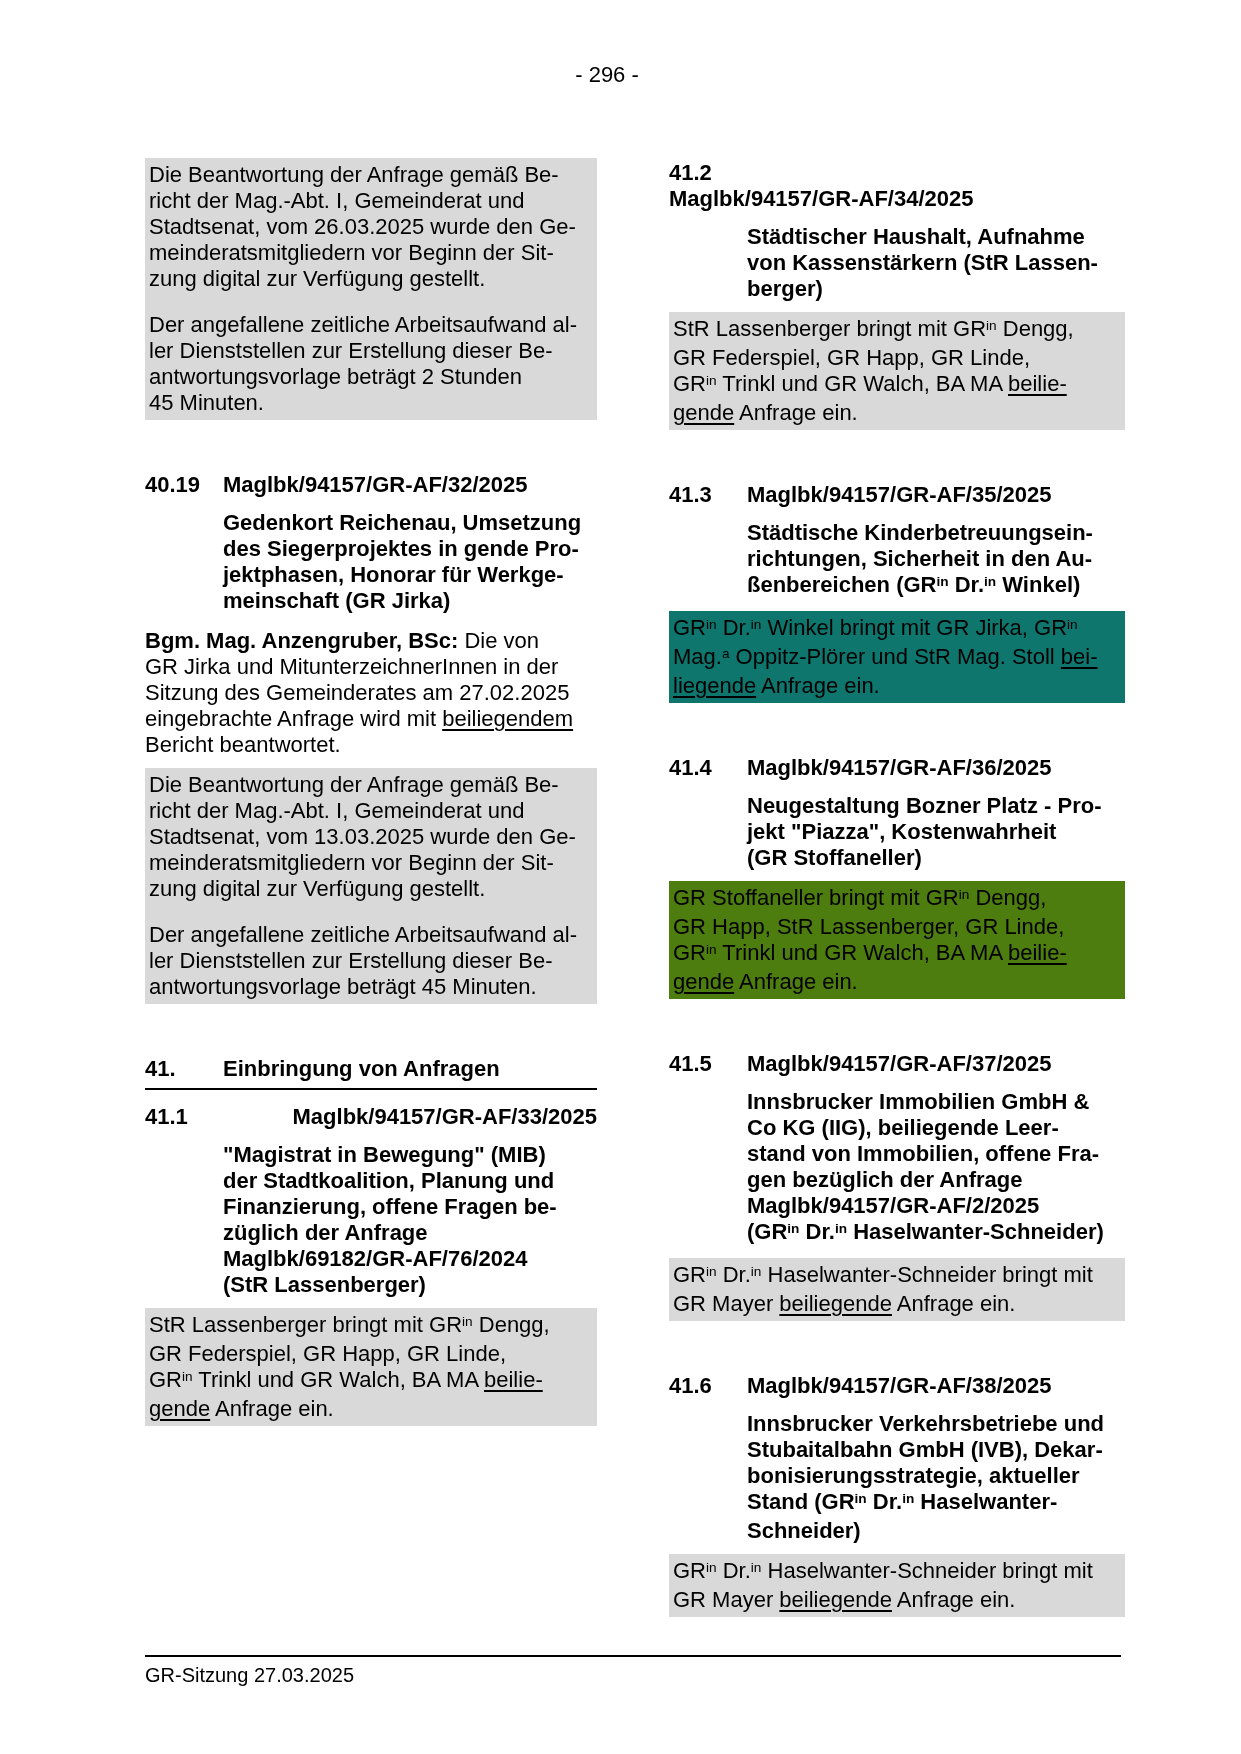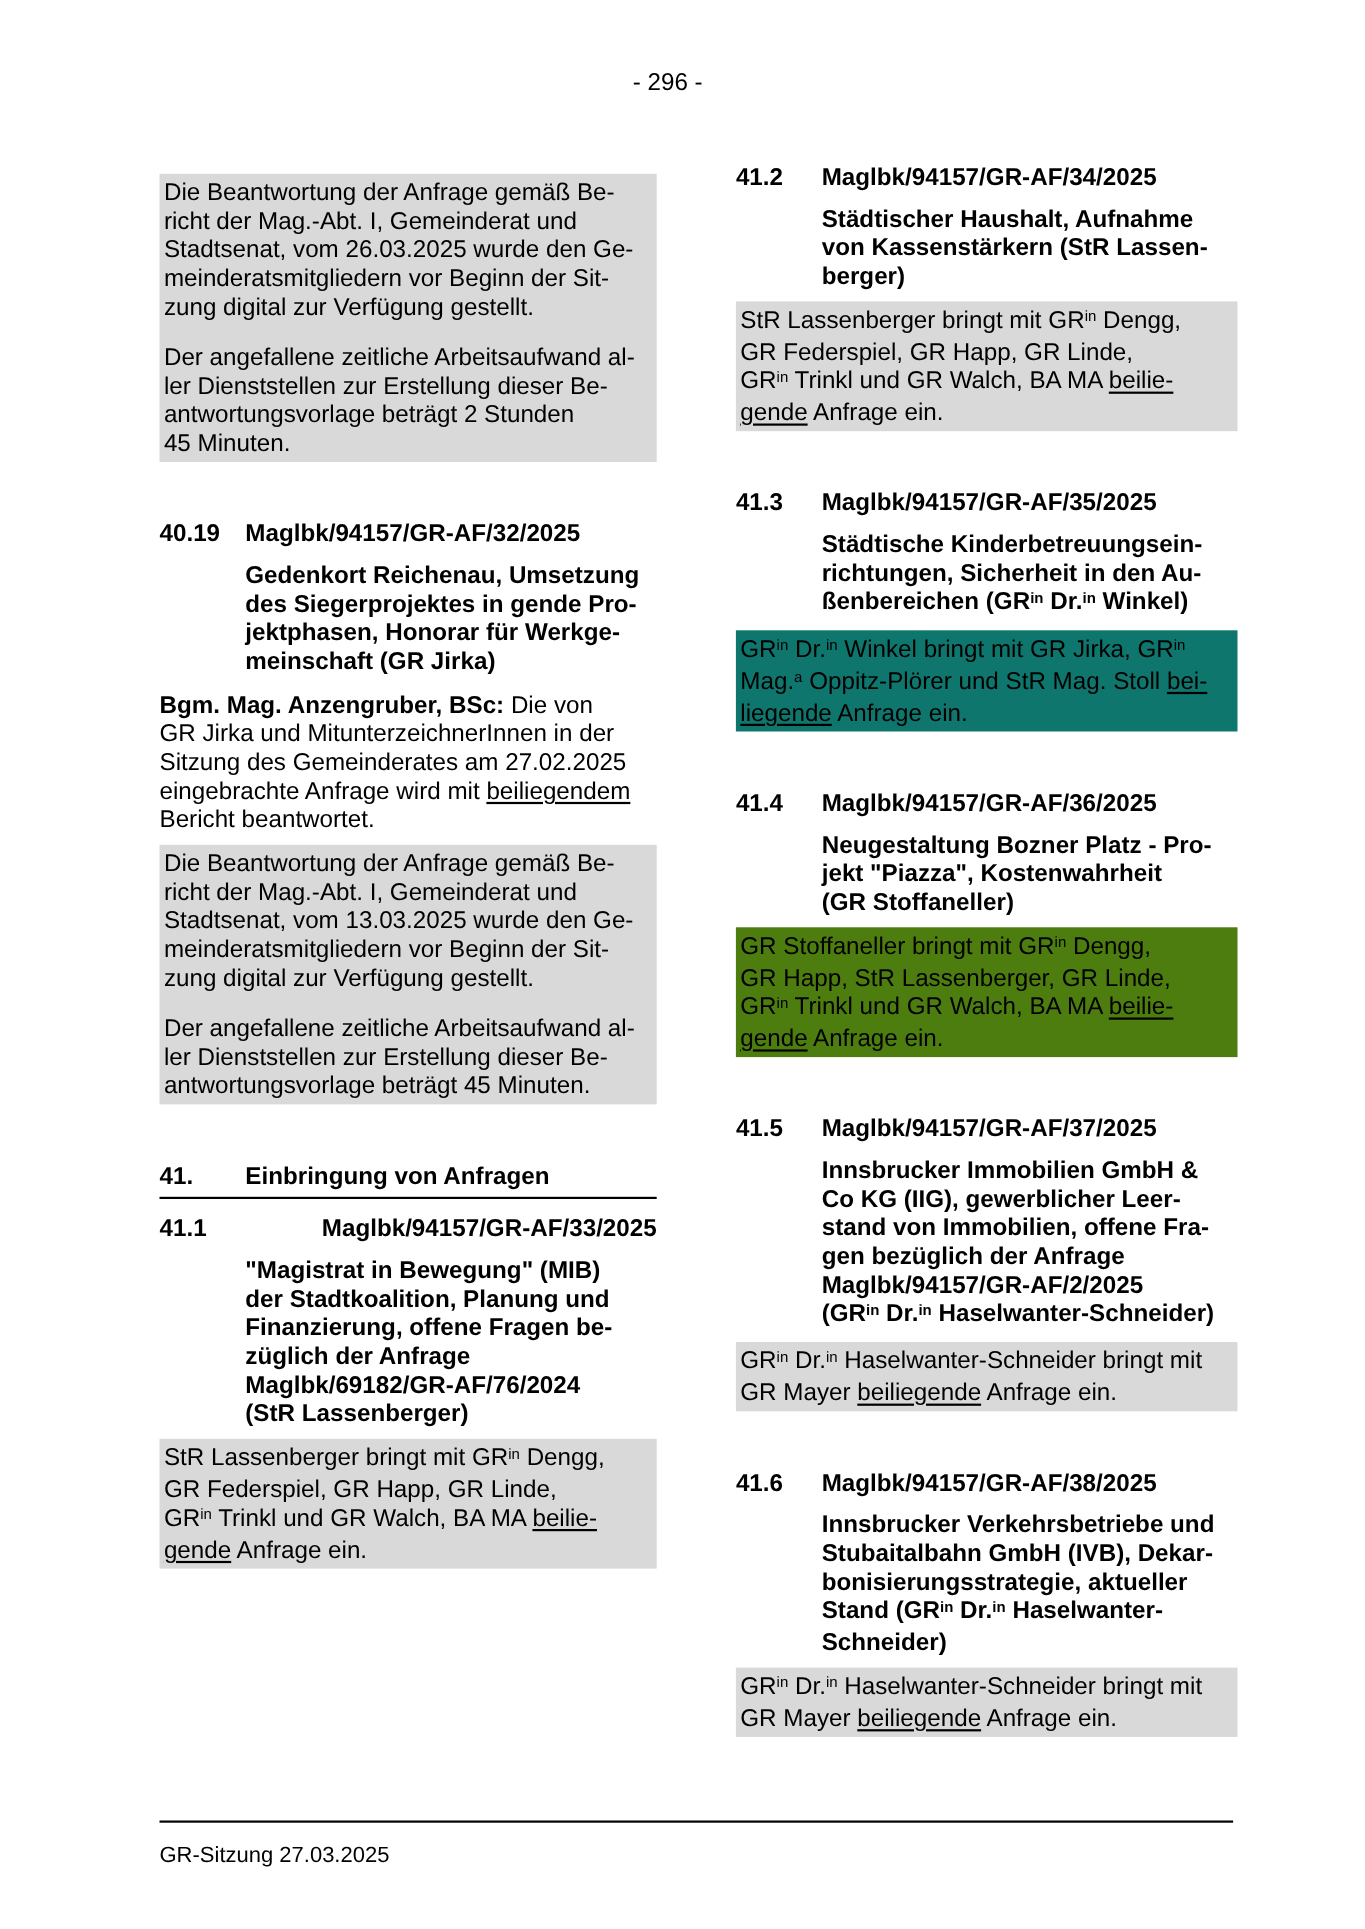--- a/index.html
+++ b/index.html
@@ -11,34 +11,34 @@
   }
   .page-number{
     position:absolute;top:62px;left:0;width:1214px;
     text-align:center;
   }
   .col{position:absolute;top:148px;}
   #col-left{left:145px;width:452px;}
   #col-right{left:669px;width:456px;}
   .line{white-space:pre;}
   .block-heading{display:flex;font-weight:bold;margin-top:52px;}
-  .block-heading:first-child{margin-top:0;}
+  .block-heading:first-child{margin-top:12px;flex-direction:column;}
   .block-heading .num{width:78px;flex-shrink:0;}
   .block-heading.ruled{border-bottom:2px solid #000;padding-bottom:6px;}
   .block-heading.ruled + .block-heading{margin-top:14px;justify-content:space-between;}
   .block-title{font-weight:bold;margin-left:78px;margin-top:12px;}
   .block-para{margin-top:14px;}
   .block-gray{margin-top:10px;padding:4px 4px 4px 4px;}
   .gray-para{margin-top:20px;}
   .gray-para:first-child{margin-top:0;}
   .sup{font-size:0.62em;position:relative;top:-0.45em;}
   .u{text-decoration:underline;text-decoration-thickness:2px;text-underline-offset:3px;}
   .b{font-weight:bold;}
   .footer{position:absolute;left:145px;top:1655px;width:976px;border-top:2px solid #000;}
-  .footer-text{font-size:20px;line-height:24px;padding-top:18px;}
+  .footer-text{font-size:20px;line-height:24px;padding-top:6px;}
 </style>
 </head>
 <body>
 
 <div class="page-number">- 296 -</div>
 
 <main>
   <div class="col" id="col-left">
       <div class="block-gray" style="background: rgb(217, 217, 217);">
         <div class="gray-para">
@@ -161,21 +161,21 @@
           <div class="line"><span>GR</span><span class="sup">in</span><span> Trinkl und GR Walch, BA MA </span><span class="u">beilie-</span></div>
           <div class="line"><span class="u">gende</span><span> Anfrage ein.</span></div>
         </div>
       </div>
       <div class="block-heading">
         <span class="num">41.5</span>
         <span class="ref">Maglbk/94157/GR-AF/37/2025</span>
       </div>
       <div class="block-title">
         <div class="line">Innsbrucker Immobilien GmbH &amp;</div>
-        <div class="line">Co KG (IIG), gewerblicher Leer-</div>
+        <div class="line">Co KG (IIG), beiliegende Leer-</div>
         <div class="line">stand von Immobilien, offene Fra-</div>
         <div class="line">gen bezüglich der Anfrage</div>
         <div class="line">Maglbk/94157/GR-AF/2/2025</div>
         <div class="line"><span>(GR</span><span class="sup">in</span><span> Dr.</span><span class="sup">in</span><span> Haselwanter-Schneider)</span></div>
       </div>
       <div class="block-gray" style="background: rgb(217, 217, 217);">
         <div class="gray-para">
           <div class="line"><span>GR</span><span class="sup">in</span><span> Dr.</span><span class="sup">in</span><span> Haselwanter-Schneider bringt mit</span></div>
           <div class="line"><span>GR Mayer </span><span class="u">beiliegende</span><span> Anfrage ein.</span></div>
         </div>

